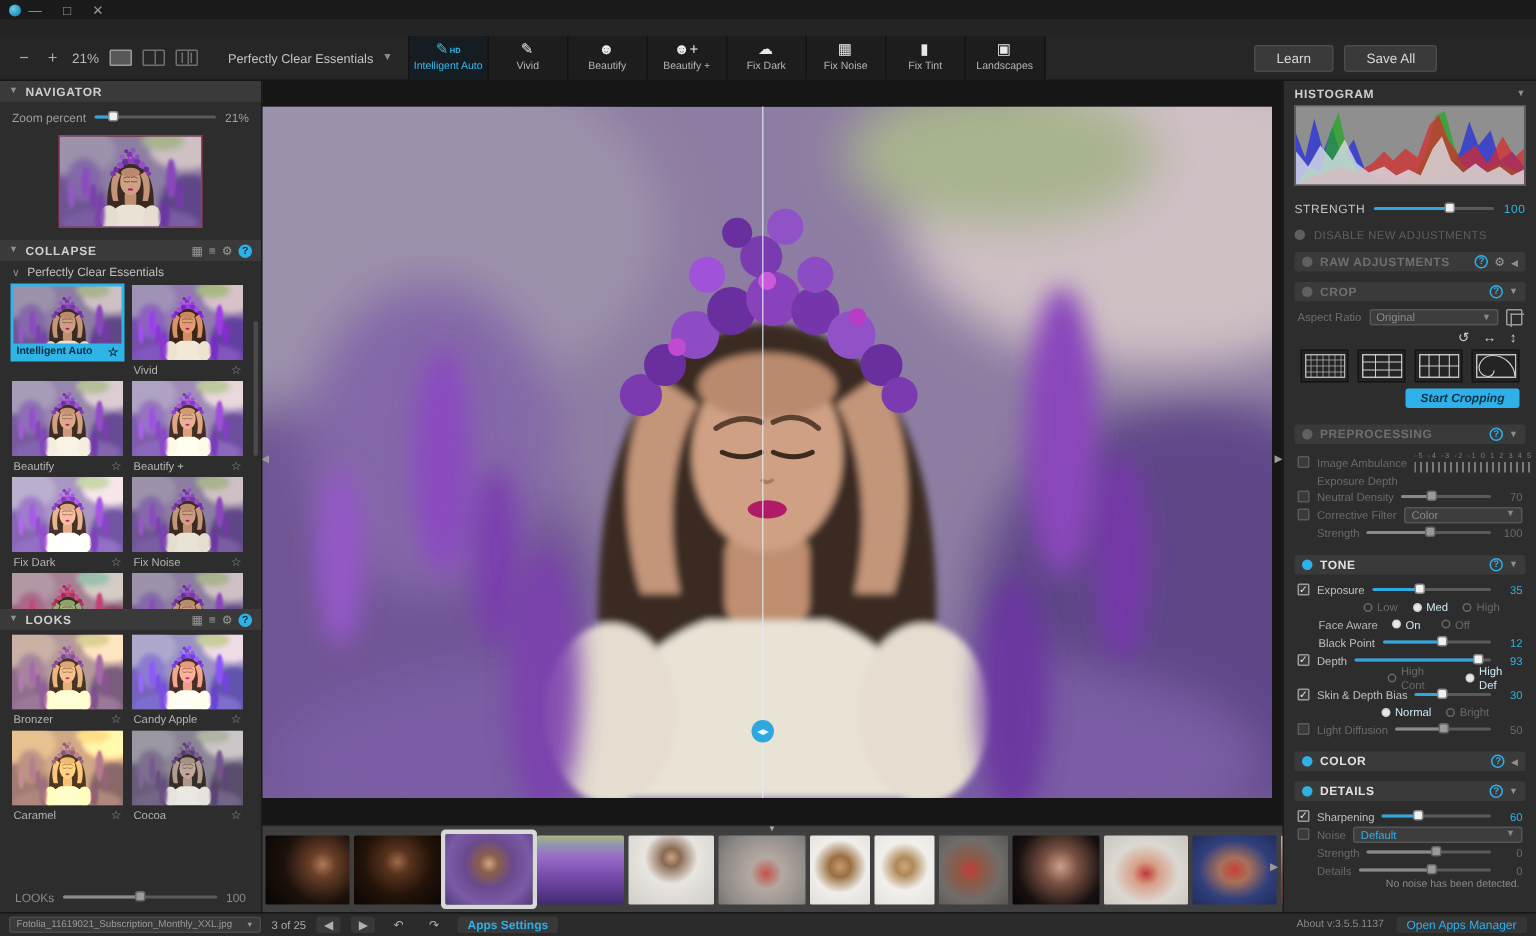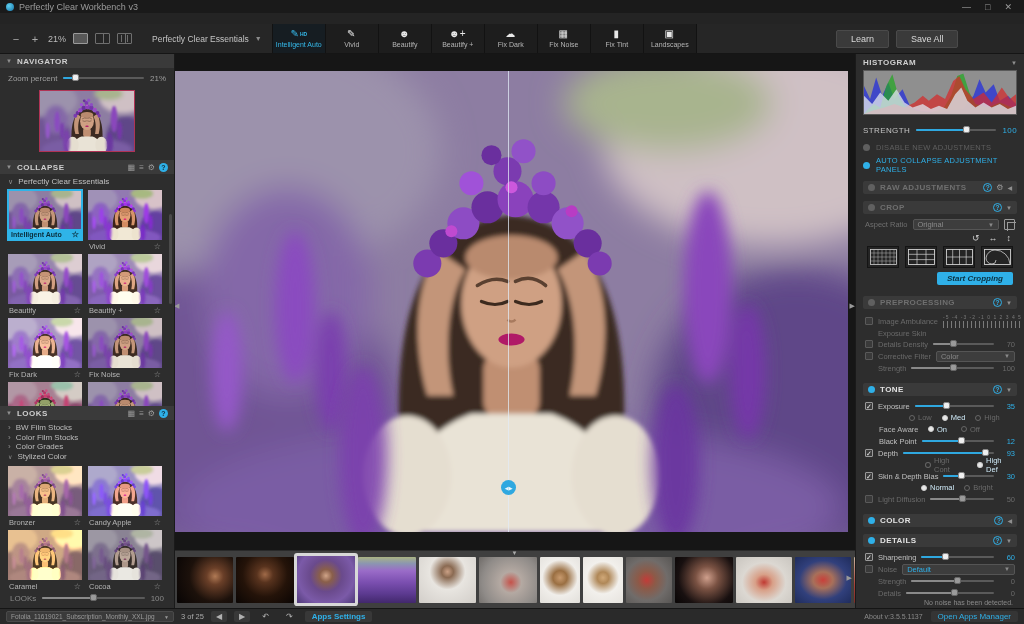--- a/index.html
+++ b/index.html
@@ -269,21 +269,20 @@
         <ellipse cx="252" cy="196" rx="12" ry="40" fill="#6a35a0"></ellipse>
       </g>
     </g>
   </defs>
 </svg>
 
 <div class="app">
 
   <div class="titlebar">
     <span class="applogo"></span>
-    <span class="titletext">Perfectly Clear Workbench v3</span>
     <span class="winbtns">
       <span>—</span>
       <span>□</span>
       <span>✕</span>
     </span>
   </div>
 
   <div class="menubar">
 
   <span></span>
@@ -510,39 +509,20 @@
         <span class="tri">▼</span>
         <span class="ptitle">LOOKS</span>
         <span class="phead-ic">
           <span class="ic">▦</span>
           <span class="ic">≡</span>
           <span class="ic">⚙</span>
           <span class="qhelp">?</span>
         </span>
       </div>
       <div class="looks-body">
-        <div class="tree">
-
-        <div class="tree-row">
-              <span class="tcaret"></span>
-              <span>BW Film Stocks</span>
-            </div>
-            <div class="tree-row">
-              <span class="tcaret"></span>
-              <span>Color Film Stocks</span>
-            </div>
-            <div class="tree-row">
-              <span class="tcaret"></span>
-              <span>Color Grades</span>
-            </div>
-            <div class="tree-row expanded">
-              <span class="tcaret"></span>
-              <span>Stylized Color</span>
-            </div>
-          </div>
         <div class="lgrid">
 
         <div class="pitem f-bronzer">
               <div class="pimg">
                 <svg viewBox="0 0 340 230" preserveAspectRatio="xMidYMid slice">
                   <use href="#photoScene"></use>
                 </svg>
 
               </div>
               <div class="prow">
@@ -653,24 +633,20 @@
             <div class="knob"></div>
         </div>
         <span style="color:#2fb0e8">100</span>
       </div>
       <div>
 
       <div class="togglerow">
             <span class="tdot"></span>
             <span class="tlab">DISABLE NEW ADJUSTMENTS</span>
           </div>
-          <div class="togglerow on">
-            <span class="tdot"></span>
-            <span class="tlab">AUTO COLLAPSE ADJUSTMENT PANELS</span>
-          </div>
         </div>
 
       <div class="panel">
         <div class="phead">
           <span class="dot"></span>
           <span class="ptxt">RAW ADJUSTMENTS</span>
           <span class="hic">
             <span class="qh">?</span>
             <span class="gear">⚙</span>
             <span class="coll">◀</span>
@@ -746,25 +722,25 @@
           <div class="srow dim" style="height:16px">
             <span class="cb dimcb"></span>
             <span class="lab">Image Ambulance</span>
             <div class="evruler">
               <div class="evnums">-5 -4 -3 -2 -1  0  1  2  3  4  5</div>
               <div class="evticks"></div>
             </div>
 
           </div>
           <div class="srow dim" style="height:9px; padding-left:13px">
-            <span class="lab">Exposure Skin</span>
+            <span class="lab">Exposure Depth</span>
           </div>
           <div class="srow dim">
             <span class="cb dimcb"></span>
-            <span class="lab">Details Density</span>
+            <span class="lab">Neutral Density</span>
             <div class="slider" style="--p: 33%;">
                 <div class="track"></div>
                 <div class="fill"></div>
                 <div class="knob"></div>
               </div>
             <span class="val">70</span>
           </div>
           <div class="srow dim">
             <span class="cb dimcb"></span>
             <span class="lab">Corrective Filter</span>

